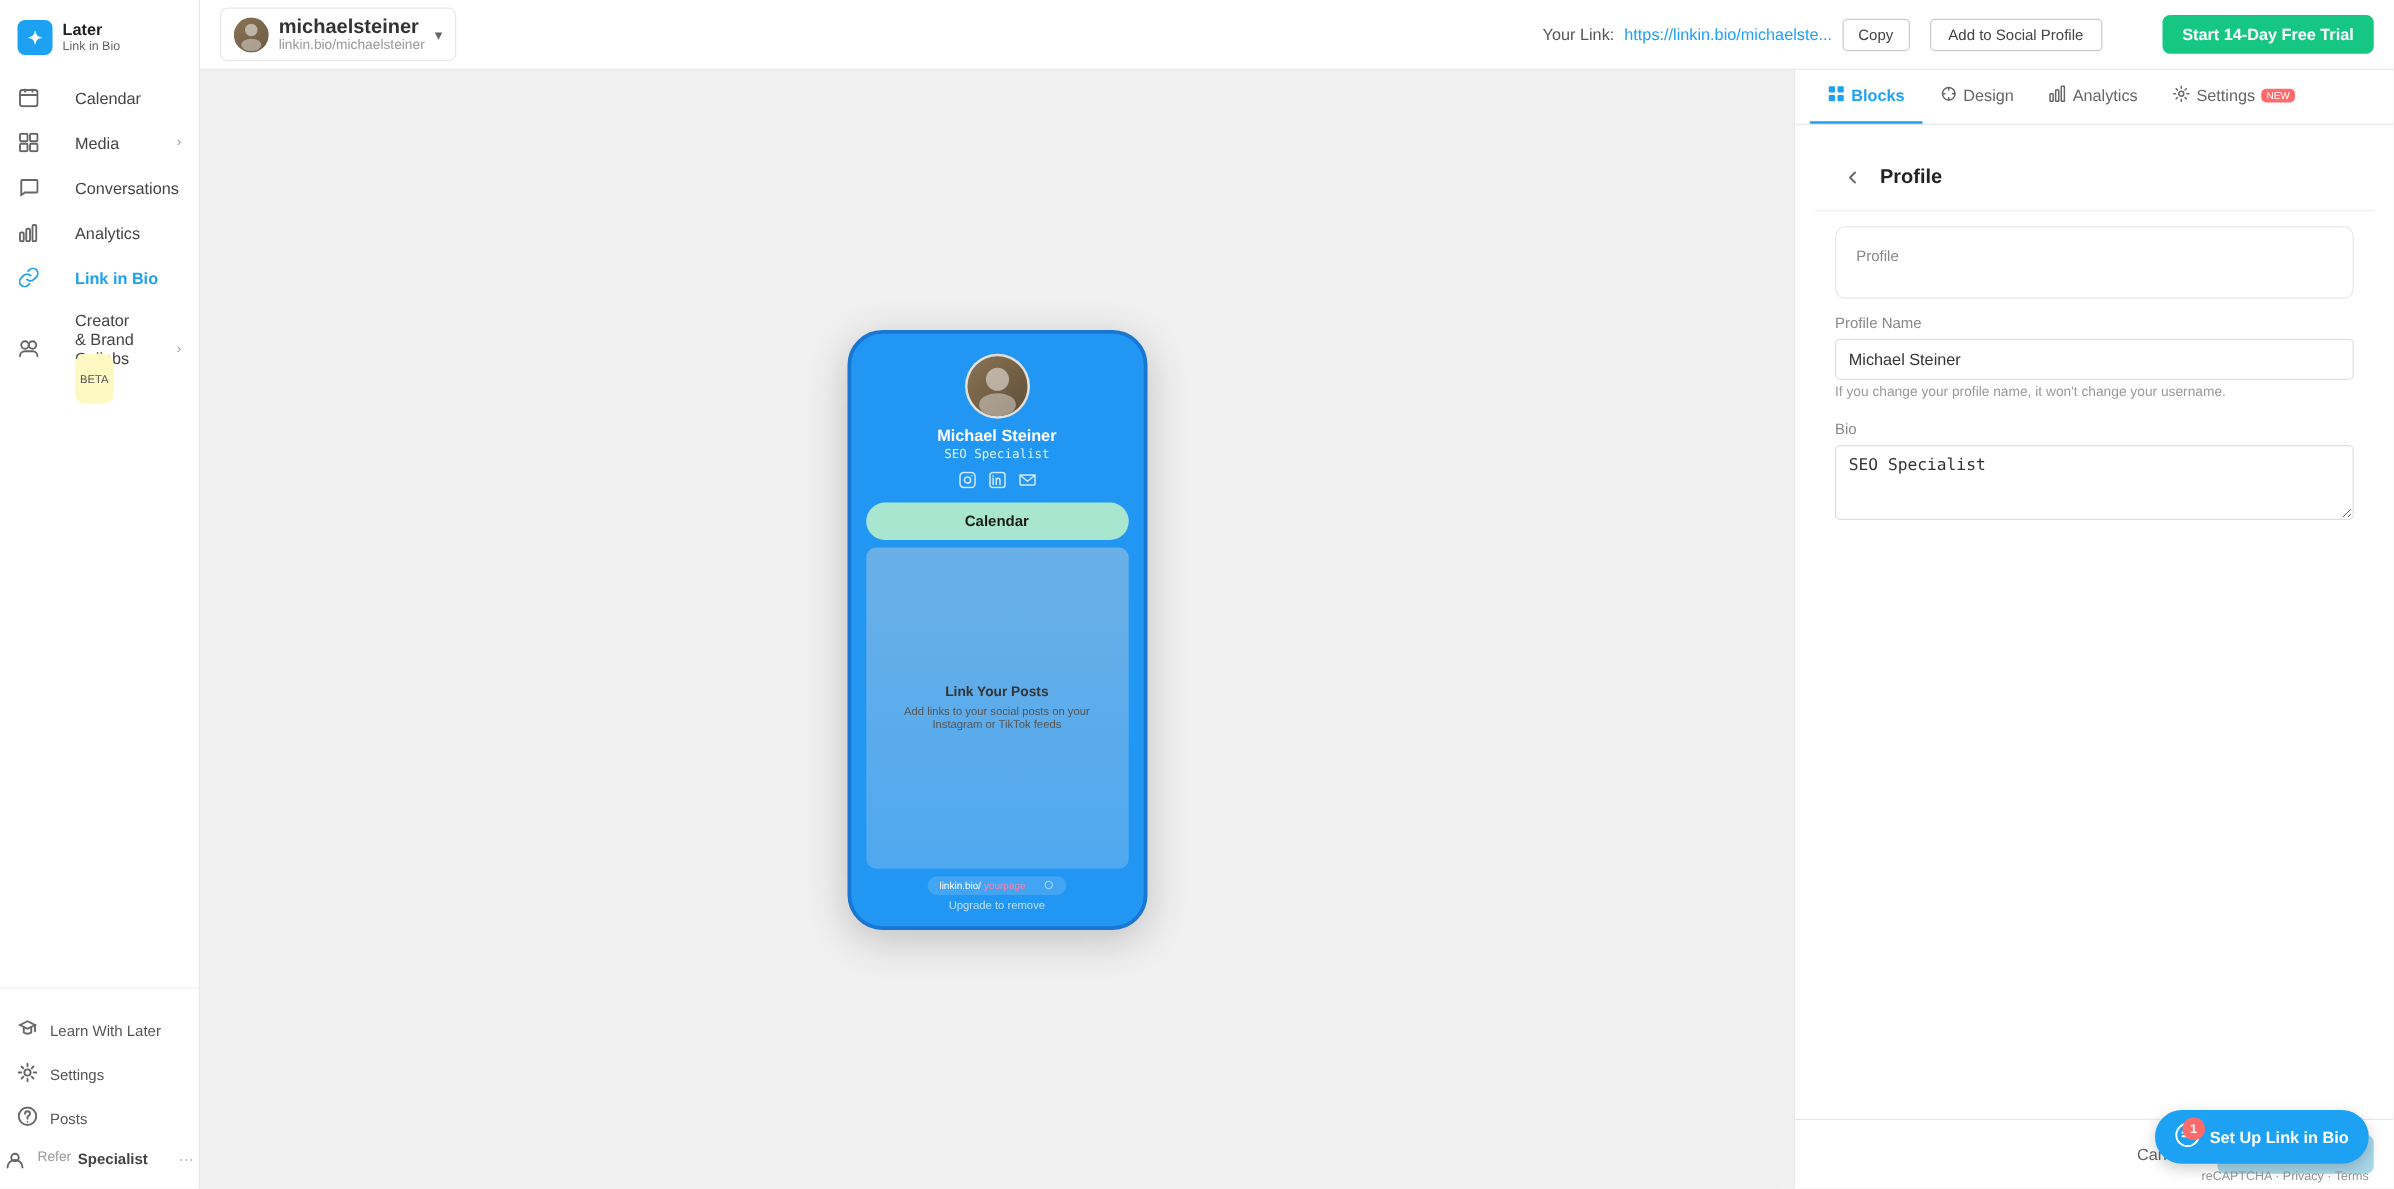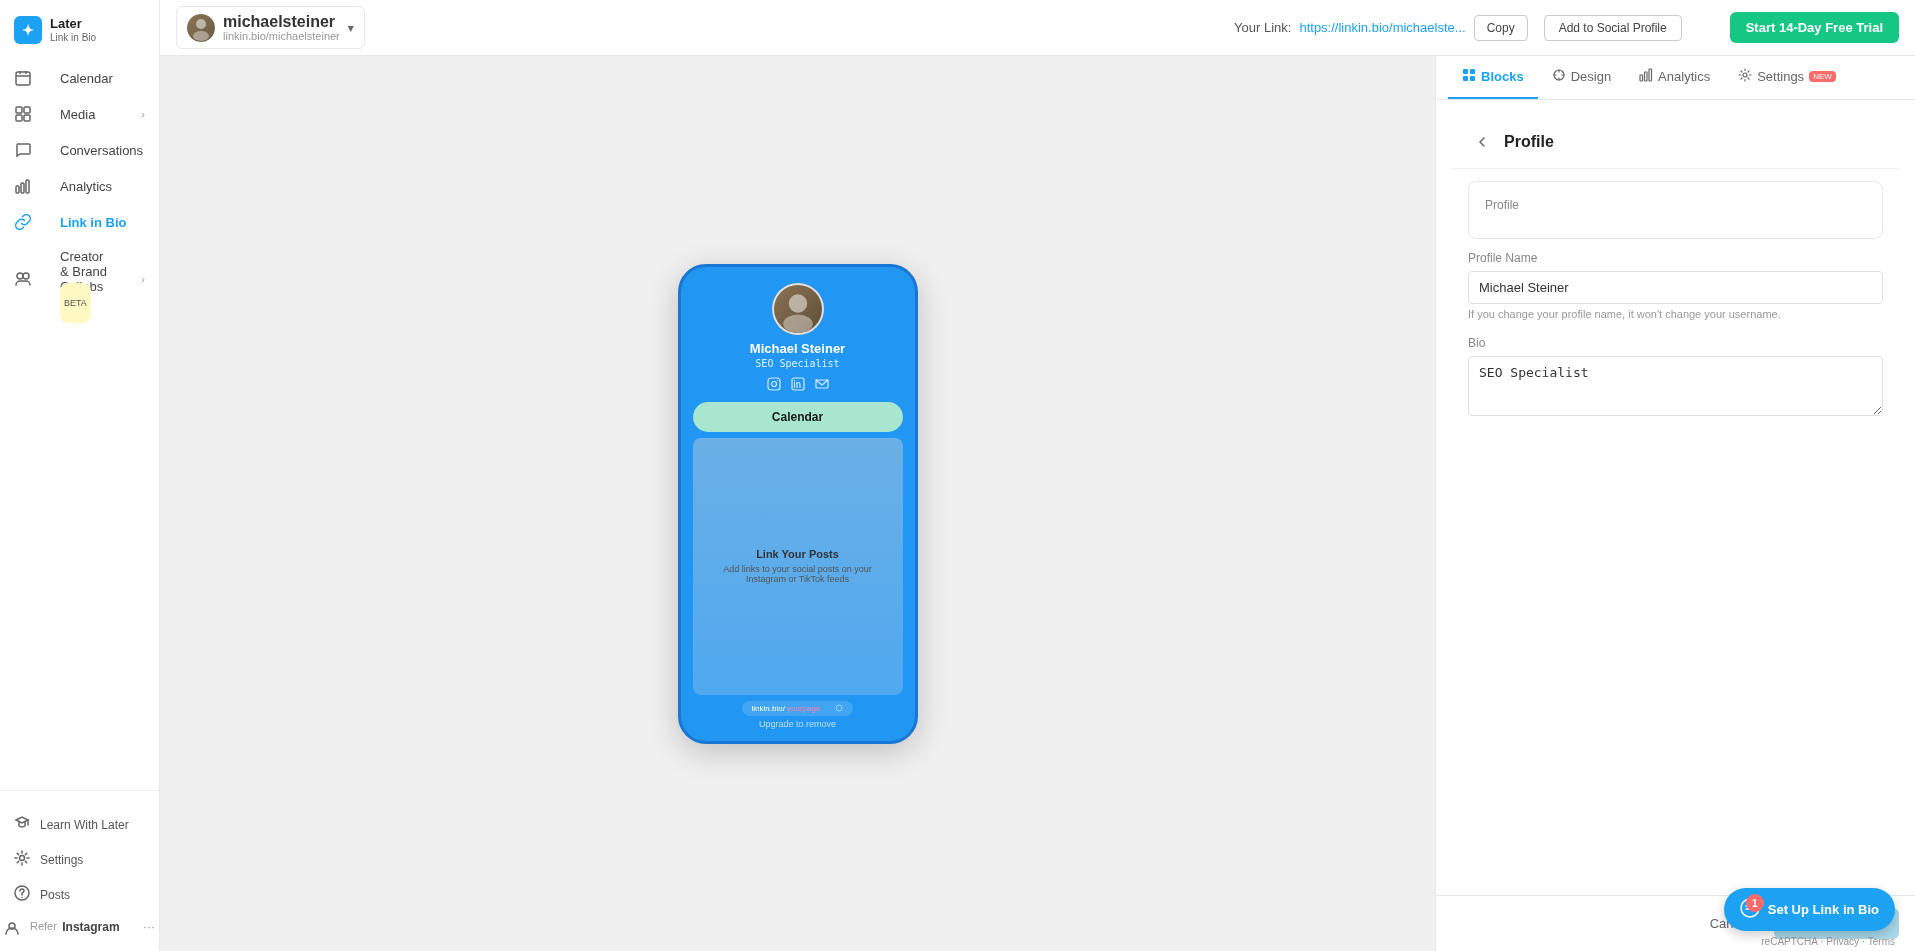--- a/index.html
+++ b/index.html
@@ -526,21 +526,21 @@
 
     <div class="sidebar-refer">
       <span class="icon" style="margin-right:10px;">
         <svg width="16" height="16" viewBox="0 0 16 16" fill="none">
             <circle cx="8" cy="6" r="3" stroke="#666" stroke-width="1.5"></circle>
             <path d="M2 14c0-3.31 2.69-6 6-6s6 2.69 6 6" stroke="#666" stroke-width="1.5" stroke-linecap="round"></path>
           </svg>
       </span>
       <span class="refer-label">Refer</span>
       &nbsp;
-      <span class="refer-community">Instagram</span>
+      <span class="refer-community">Specialist</span>
       <span class="dots">···</span>
     </div>
   </div>
 
 </nav>
 
 <div class="main">
 
   <header class="topbar">
     <div class="profile-selector">

